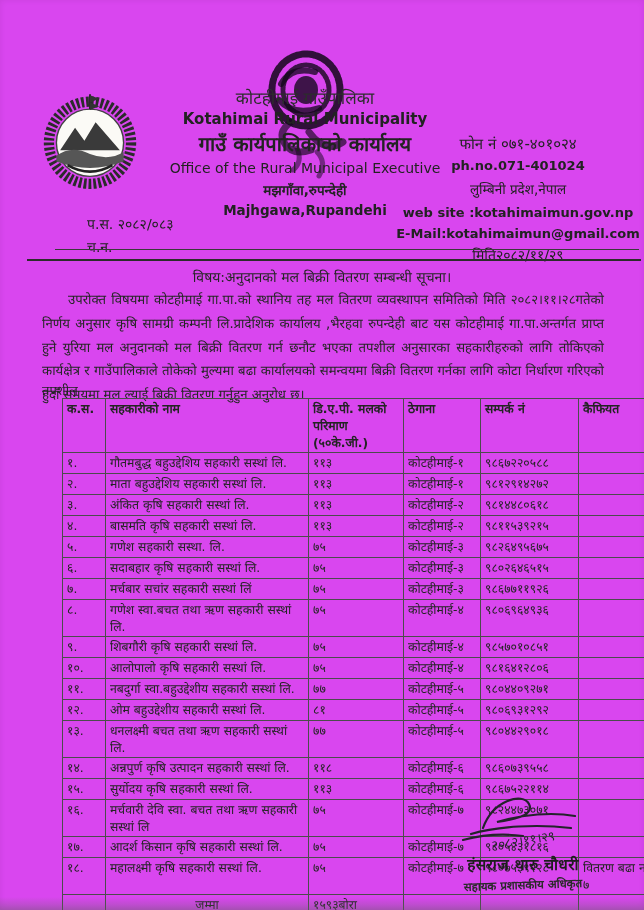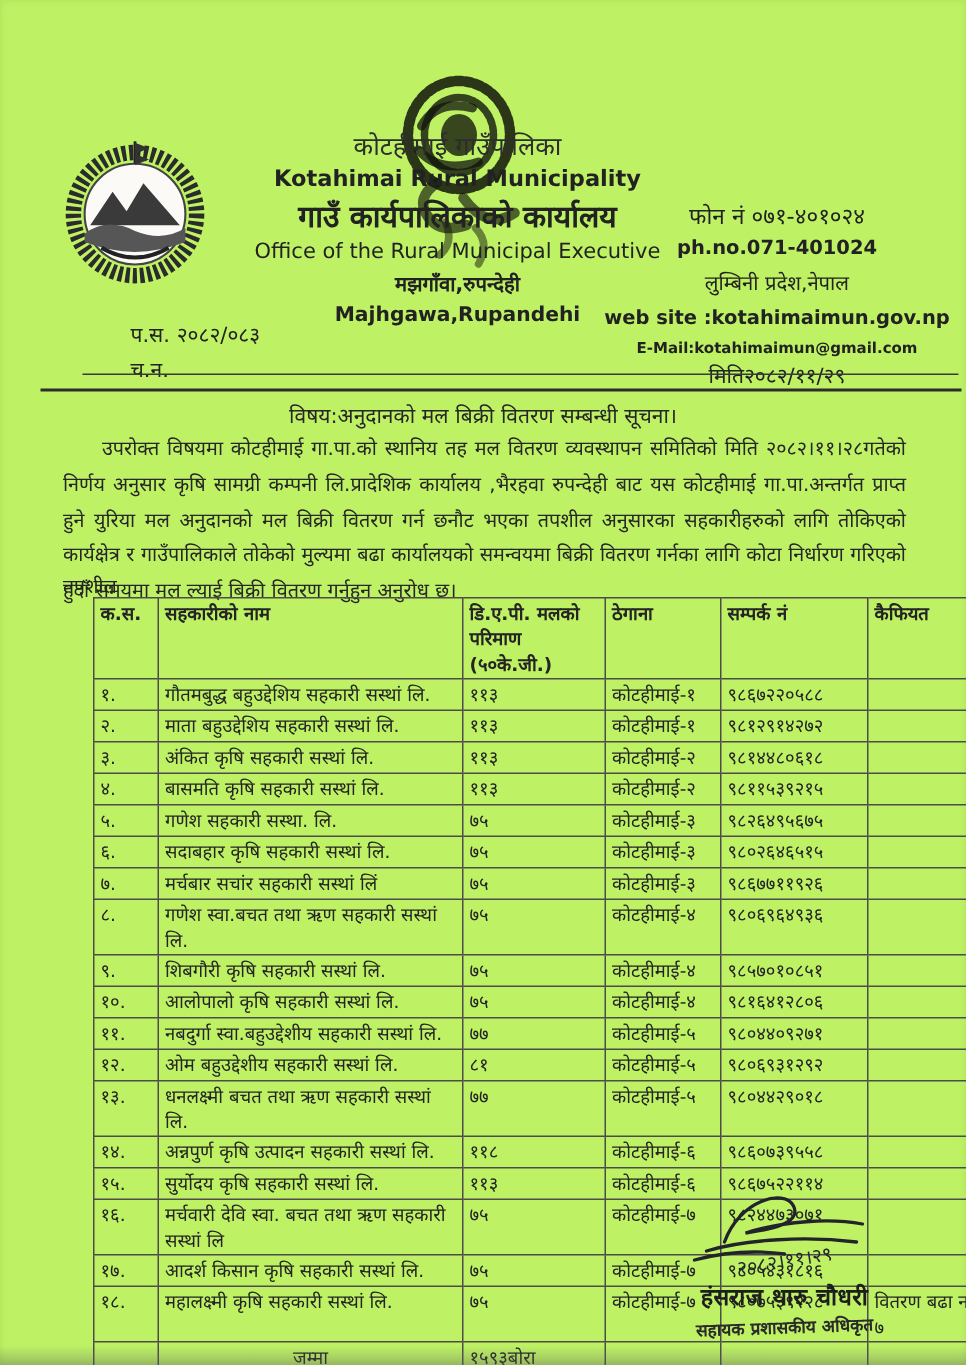--- a/index.html
+++ b/index.html
@@ -1,20 +1,20 @@
 <!DOCTYPE html>
 <html><head>
 <meta charset="utf-8">
 <style>
   html,body{margin:0;padding:0;background:#d8d8d4;}
   .page{
     position:relative;
     width:644px;height:910px;
     margin:0 auto;
-    background:#bef264;
+    background:#d946ef;
     font-family:"DejaVu Sans","Liberation Sans",sans-serif;
     color:#222;
     overflow:hidden;
     box-shadow:inset 0 0 6px rgba(0,0,0,.08);
   }
   
   .logo{position:absolute;left:34px;top:86px;width:112px;height:106px;}
   .stamp{position:absolute;left:250px;top:48px;width:112px;height:140px;mix-blend-mode:multiply;}
   .head-center{position:absolute;left:138px;top:88px;width:334px;text-align:center;line-height:1.25;}
   .np-title{font-size:17px;color:#2d2d2d;}
@@ -22,21 +22,21 @@
   .np-office{font-size:20px;font-weight:600;margin-top:3px;}
   .en-office{font-size:14px;font-weight:normal;margin-top:3px;}
   .np-place{font-size:13.5px;font-weight:600;margin-top:4px;}
   .en-place{font-size:13.5px;font-weight:bold;margin-top:4px;}
   .head-right{position:absolute;left:396px;top:92px;width:244px;text-align:center;line-height:1.15;}
   .hr-np-phone{font-size:15px;margin-top:44px;}
   .hr-en-phone{font-size:13px;font-weight:bold;margin-top:6px;}
   .hr-np-prov{font-size:13.5px;margin-top:8px;}
   .hr-en-prov{font-size:13px;font-weight:bold;margin-top:7px;}
   .hr-web{font-size:13px;font-weight:bold;margin-top:8px;}
-  .hr-mail{font-size:10px;font-weight:bold;margin-top:6px;}
+  .hr-mail{font-size:13px;font-weight:bold;margin-top:6px;}
   .hr-date{font-size:14px;margin-top:5px;}
   .ref-left{position:absolute;left:55px;top:213px;font-size:14px;line-height:23px;margin-left:32px;}
   .rule1{position:absolute;top:249px;left:55px;right:5px;border-top:1.5px solid #3a3a3a;}
   .rule2{position:absolute;top:259px;left:27px;right:3px;border-top:2.5px solid #2c2c2c;}
   
   .subject{position:absolute;top:267px;left:0;width:100%;text-align:center;font-size:14px;color:#262626;}
   .body-par{position:absolute;top:288px;left:42px;width:562px;margin:0;
     font-size:13.2px;line-height:1.8;text-align:justify;text-indent:26px;color:#262626;}
   .tapsil{position:absolute;top:381px;left:42px;font-size:13px;}
   

